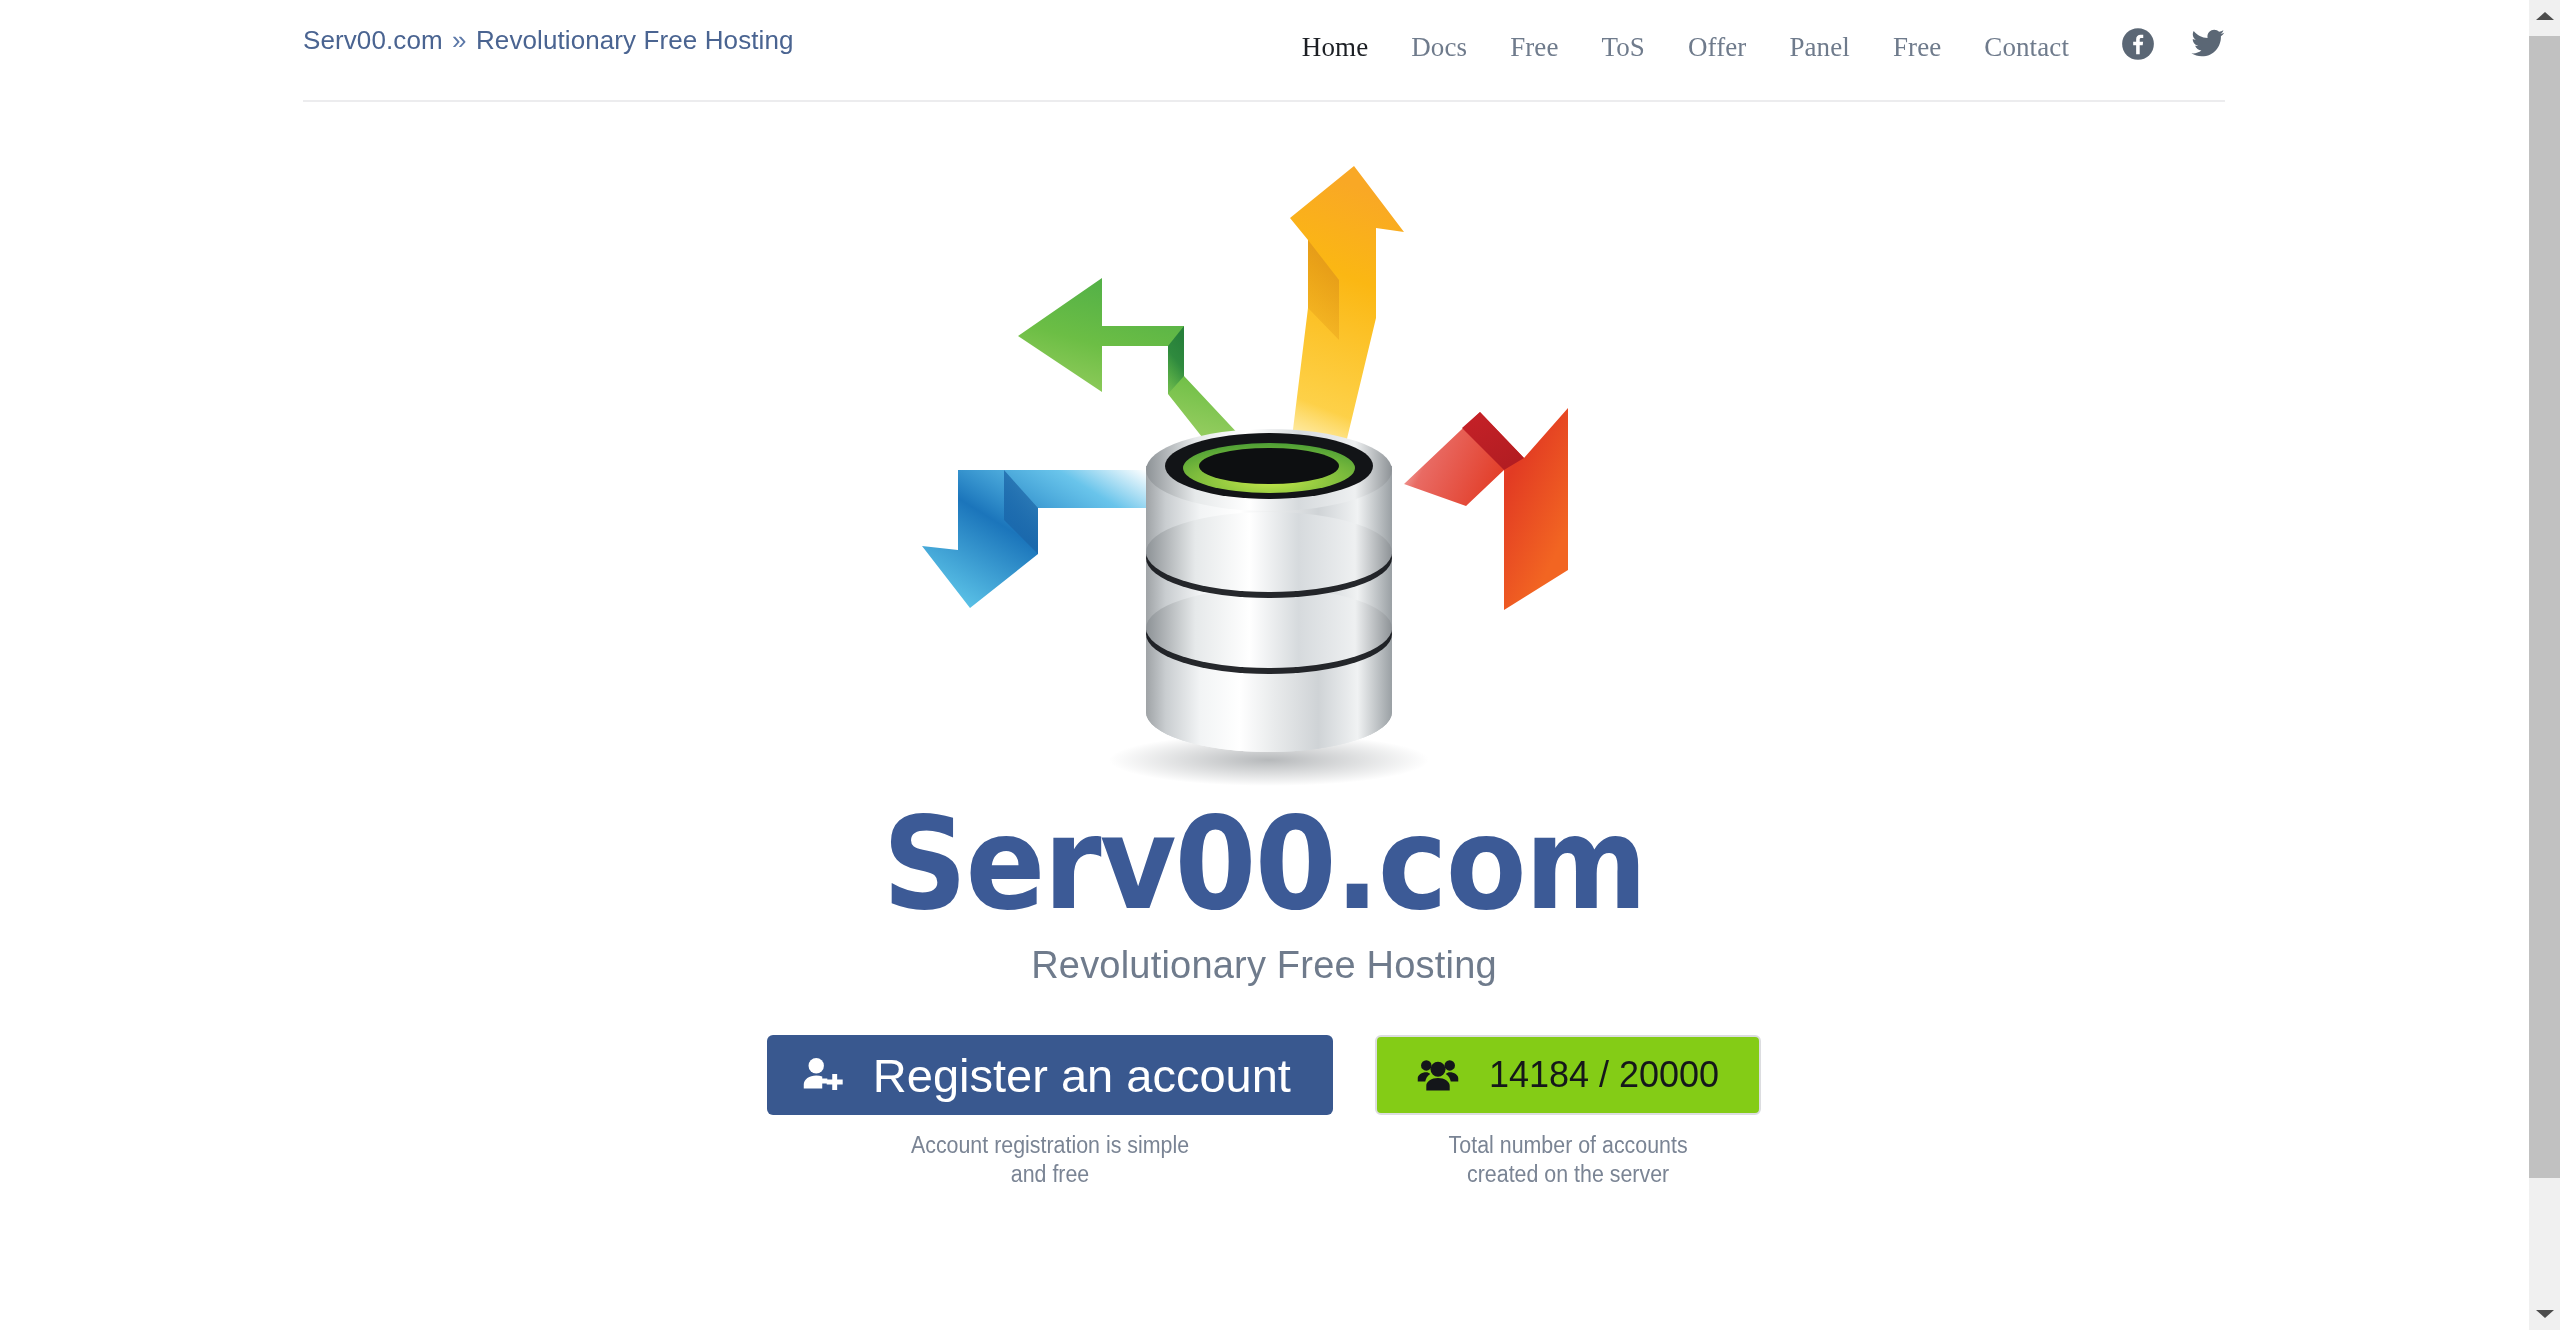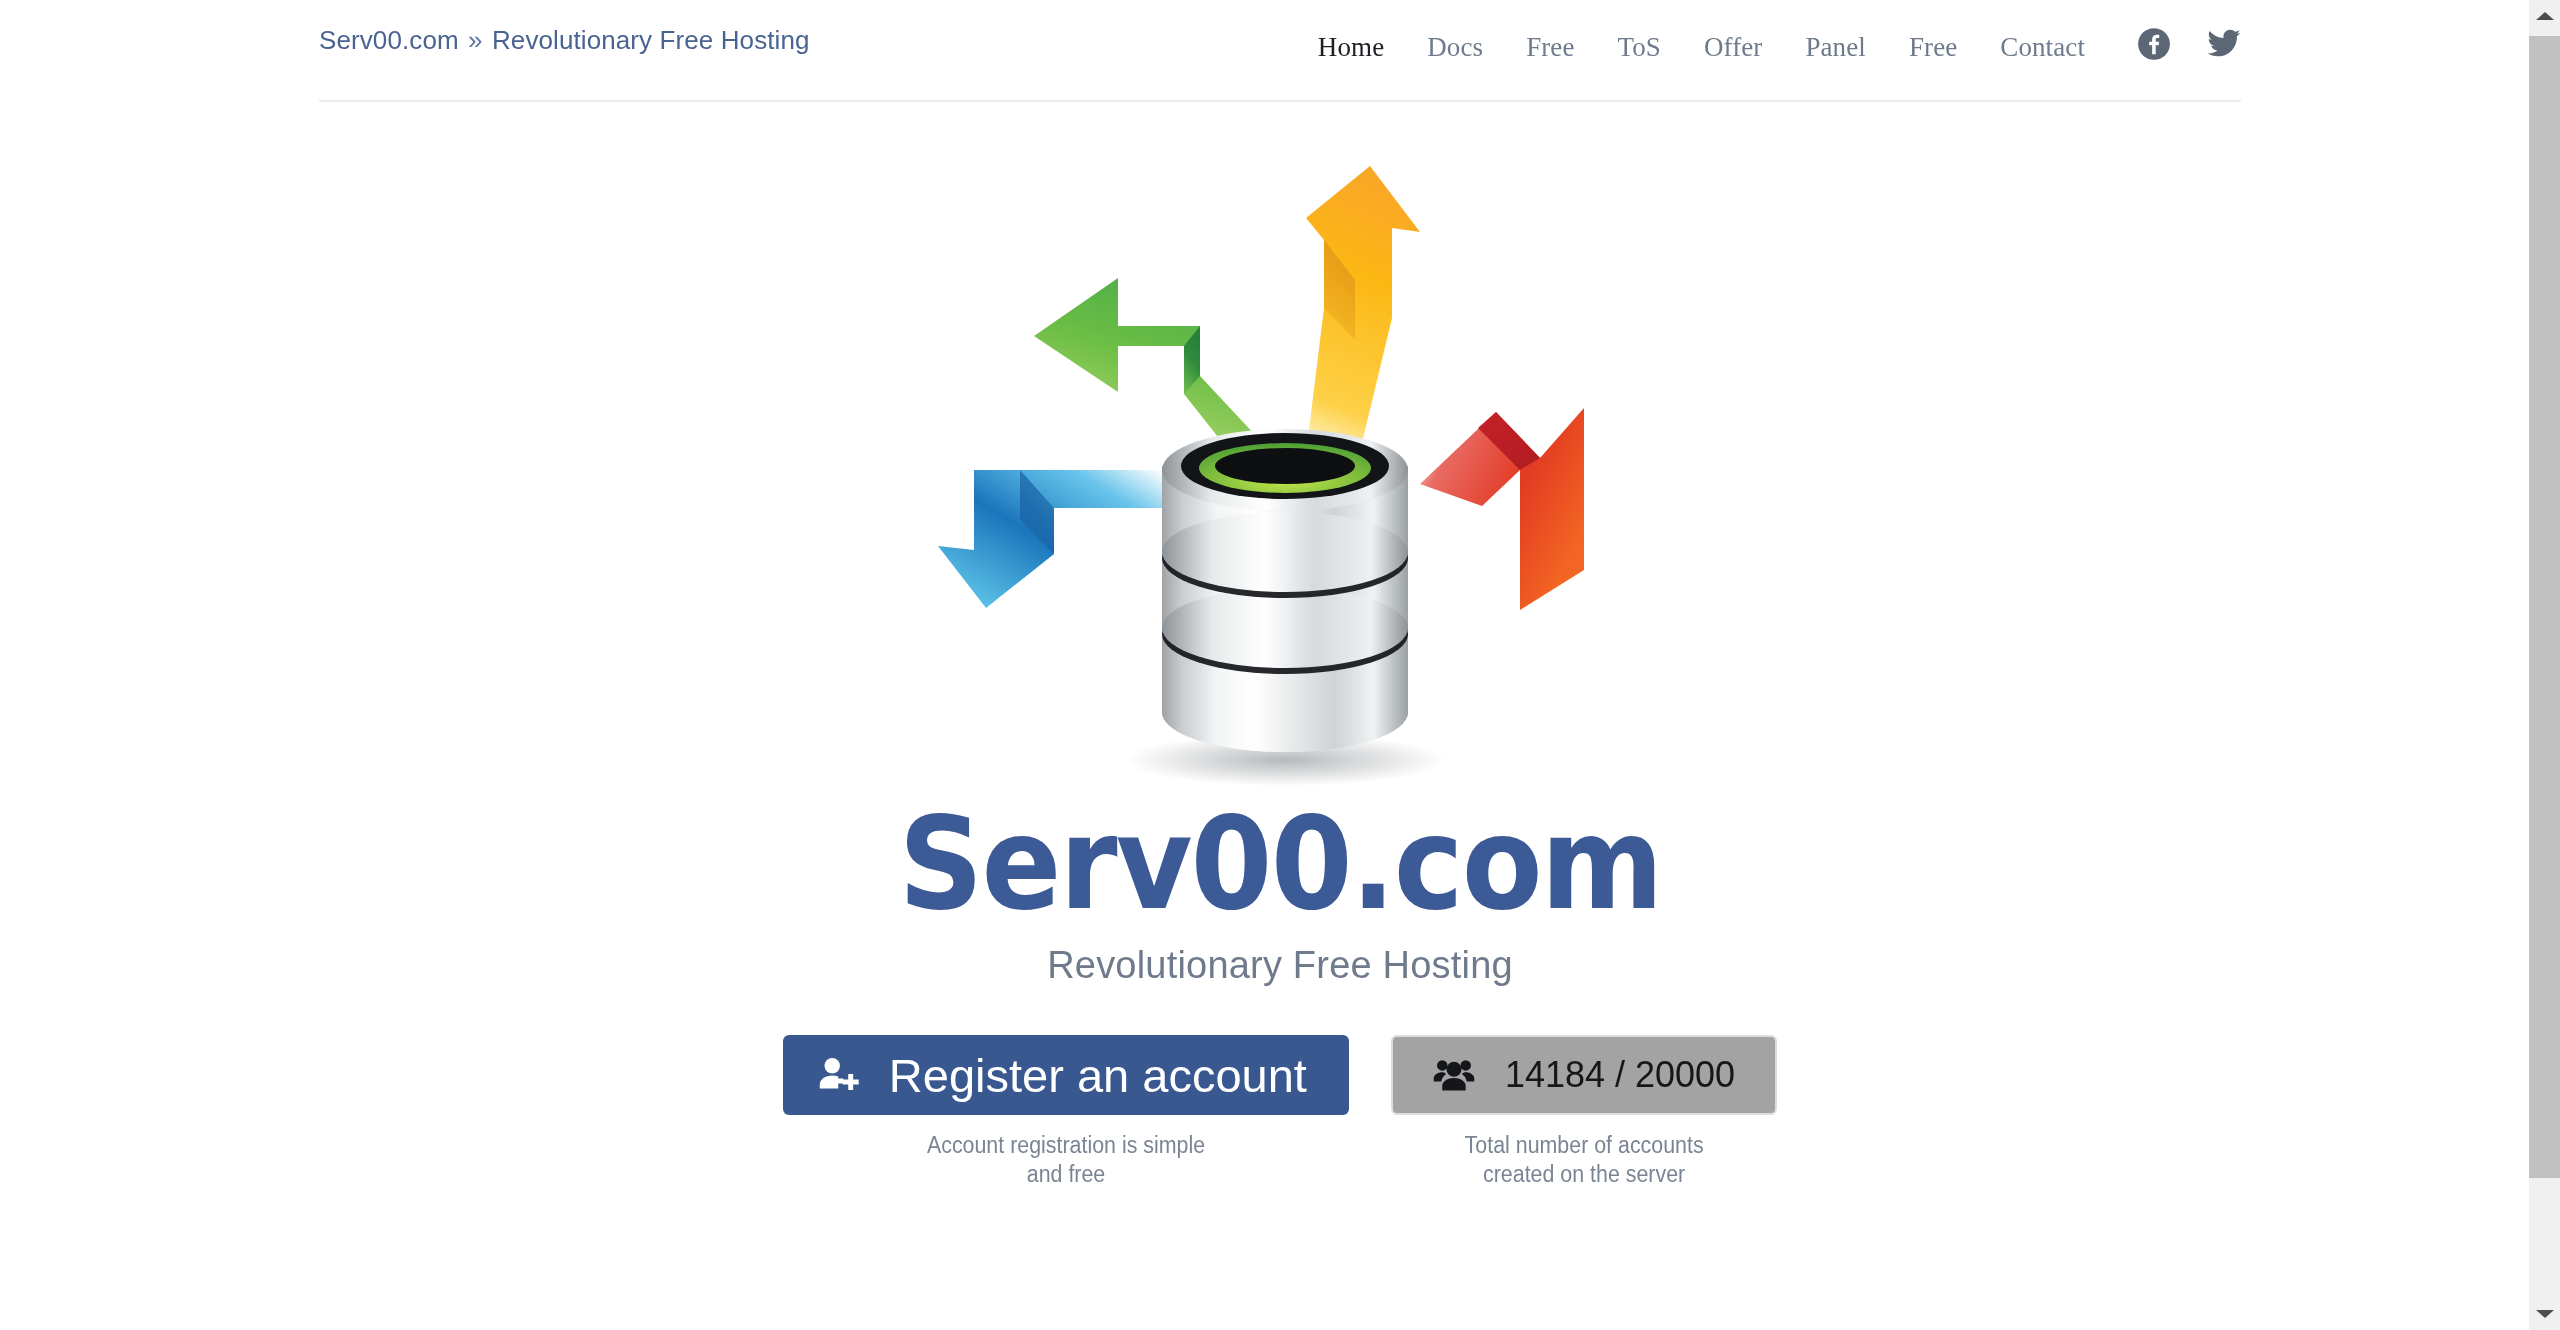--- a/index.html
+++ b/index.html
@@ -15,21 +15,21 @@
   
   .viewport {
     position: relative;
     width: 2560px;
     height: 1330px;
     background: #ffffff;
     overflow: hidden;
   }
   .page {
     position: absolute;
-    left: 16px; top: 0;
+    left: 0; top: 0;
     width: 2528px;
     height: 1330px;
     background: #ffffff;
   }
 
   
   .container {
     position: relative;
     width: 1922px;
     margin: 0 auto;
@@ -156,21 +156,21 @@
     cursor: pointer;
     white-space: nowrap;
   }
   .btn-register .glyph { display: inline-flex; align-items: center; }
 
   .counter-box {
     display: inline-flex;
     align-items: center;
     justify-content: center;
     gap: 30px;
-    background: #a3a3a3;
+    background: #84cc16;
     border: 2px solid #dcdde0;
     border-radius: 6px;
     height: 80px;
     padding: 0 40px;
     font-size: 36px;
     color: #15171a;
     white-space: nowrap;
   }
   .counter-box .glyph { display: inline-flex; align-items: center; }
 

